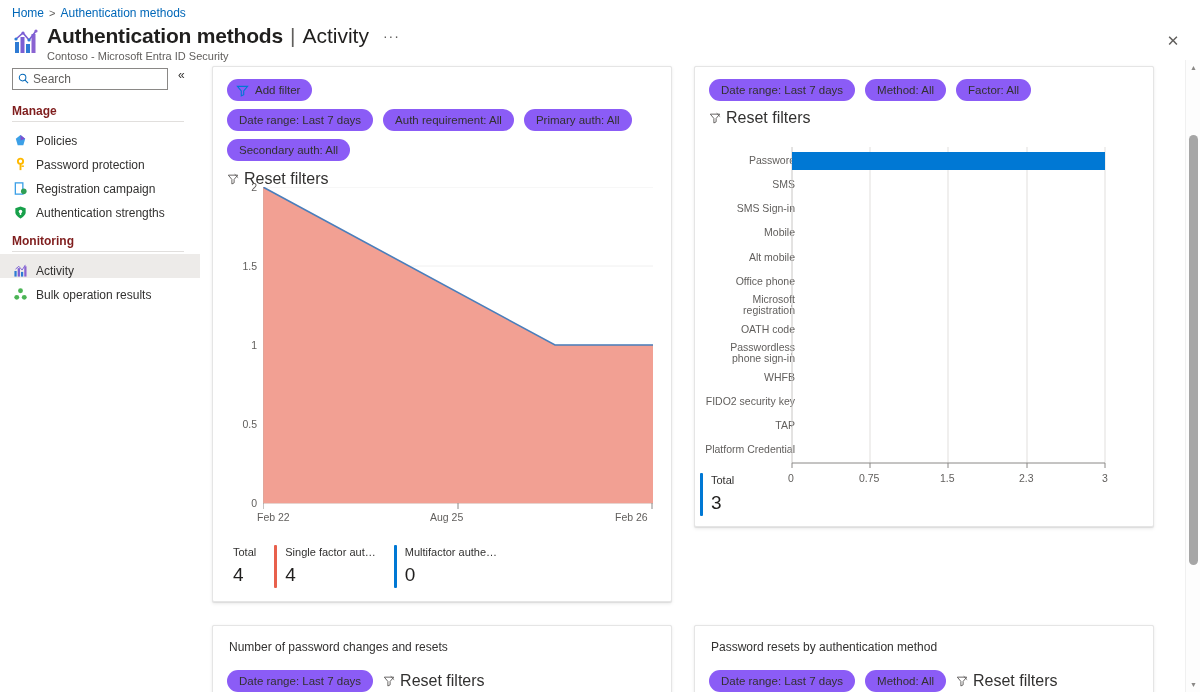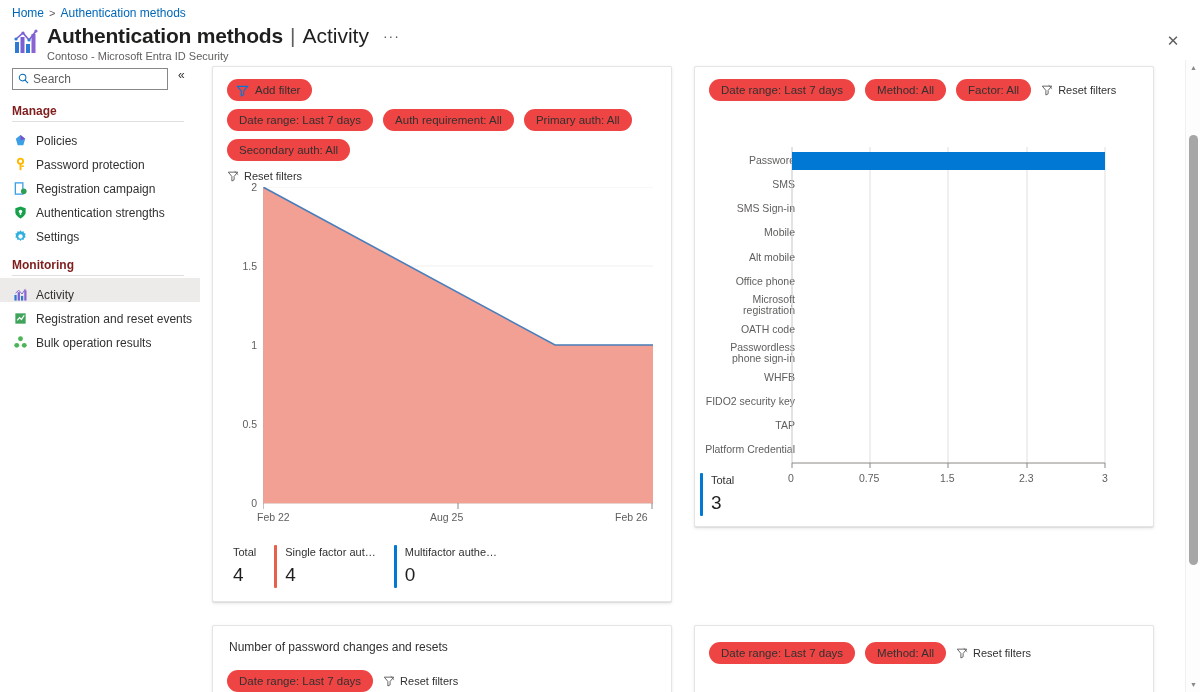--- a/index.html
+++ b/index.html
@@ -64,28 +64,28 @@
   #card-signins { left:212px; top:66px; width:460px; height:536px; }
   #card-methods  { left:694px; top:66px; width:460px; height:461px; }
   #card-pwchange { left:212px; top:625px; width:460px; height:120px; }
   #card-pwreset  { left:694px; top:625px; width:460px; height:120px; }
 
   .card-title { font-size:12px; color:#323130; padding:14px 0 0 16px; }
 
   
   .chiprow { display:flex; flex-wrap:wrap; align-items:center; padding:0 14px; gap:8px 10px; }
   .chip {
-    background:#ef4444; border-radius:11px; height:22px; padding:0 12px;
+    background:#8b5cf6; border-radius:11px; height:22px; padding:0 12px;
     display:inline-flex; align-items:center; font-size:11.5px; color:#323130;
     cursor:pointer; white-space:nowrap;
   }
   .chip.addfilter { padding-left:9px; }
   .chip .funnel { margin-right:6px; display:flex; }
   .resetlink {
-    display:inline-flex; align-items:center; font-size:11px; color:#323130;
+    display:inline-flex; align-items:center; font-size:16px; color:#323130;
     cursor:pointer; white-space:nowrap;
   }
   .resetlink .funnel { margin-right:5px; display:flex; }
 
   
   .areachart { position:absolute; left:14px; top:120px; width:430px; height:400px; }
   .ytick { position:absolute; font-size:10.5px; color:#605e5c; text-align:right; width:30px; }
   .xtick { position:absolute; font-size:10.5px; color:#605e5c; }
 
   
@@ -191,53 +191,35 @@
     <div class="nav-item">
       <span class="nav-ic">
         <svg width="15" height="15" viewBox="0 0 16 16">
             <path d="M8 1.5 L13.5 3.5 V8 C13.5 11.5 8 14.5 8 14.5 C8 14.5 2.5 11.5 2.5 8 V3.5 Z" fill="#17a04a"></path>
             <circle cx="8" cy="7" r="1.9" fill="#fff"></circle>
             <rect x="7.2" y="7" width="1.6" height="3.6" fill="#fff"></rect>
           </svg>
       </span>
       <span>Authentication strengths</span>
     </div>
-    <div class="nav-item">
-      <span class="nav-ic">
-        <svg width="15" height="15" viewBox="0 0 16 16">
-            <path d="M8 1.2 l1.3 1.6 2-0.5 0.4 2 1.9 0.8 -0.9 1.9 0.9 1.9 -1.9 0.8 -0.4 2 -2-0.5 -1.3 1.6 -1.3-1.6 -2 0.5 -0.4-2 -1.9-0.8 0.9-1.9 -0.9-1.9 1.9-0.8 0.4-2 2 0.5z" fill="#31b0e0"></path>
-            <circle cx="8" cy="8" r="2.3" fill="#fff"></circle>
-          </svg>
-      </span>
-      <span>Settings</span>
-    </div>
 
     <div class="nav-group-label">Monitoring</div>
     <div class="nav-rule"></div>
 
     <div class="nav-item active">
       <span class="nav-ic">
         <svg width="15" height="15" viewBox="0 0 16 16">
           <rect x="1.5" y="8.5" width="2.4" height="6" fill="#2e7bd4"></rect>
           <rect x="5" y="5.5" width="2.4" height="9" fill="#7b5fd4"></rect>
           <rect x="8.5" y="9.5" width="2.4" height="5" fill="#2e7bd4"></rect>
           <rect x="12" y="3.5" width="2.4" height="11" fill="#8a63d2"></rect>
           <polyline points="2.7,6.5 6.2,3.5 9.7,7.5 13.2,2" fill="none" stroke="#7b5fd4" stroke-width="1"></polyline>
         </svg>
       </span>
       <span>Activity</span>
-    </div>
-    <div class="nav-item">
-      <span class="nav-ic">
-        <svg width="15" height="15" viewBox="0 0 16 16">
-            <rect x="2.5" y="2.5" width="11" height="11" fill="#3fa35a"></rect>
-            <polyline points="4.5,10 7,7 9,9 12,4.5" fill="none" stroke="#fff" stroke-width="1.3"></polyline>
-          </svg>
-      </span>
-      <span>Registration and reset events</span>
     </div>
     <div class="nav-item">
       <span class="nav-ic">
         <svg width="15" height="15" viewBox="0 0 16 16">
             <circle cx="8" cy="4" r="2.6" fill="#4bb455"></circle>
             <circle cx="4" cy="11" r="2.6" fill="#4bb455"></circle>
             <circle cx="12" cy="11" r="2.6" fill="#4bb455"></circle>
           </svg>
       </span>
       <span>Bulk operation results</span>
@@ -435,20 +417,21 @@
               <path d="M1.5 2.5 h11 l-4.2 5 v4 l-2.6 1.3 v-5.3 z" fill="none" stroke="#605e5c" stroke-width="1.1"></path>
               <line x1="9" y1="1.5" x2="13" y2="5.5" stroke="#605e5c" stroke-width="1.1"></line>
             </svg>
         </span>
         <span>Reset filters</span>
       </div>
     </div>
   </div>
 
   <div class="card" id="card-pwreset">
+    <div class="card-title">Password resets by authentication method</div>
     <div class="chiprow" style="padding-top:16px;">
       <div class="chip">
           <span>Date range: Last 7 days</span>
         </div>
       <div class="chip">
           <span>Method: All</span>
         </div>
       <div class="resetlink">
         <span class="funnel">
           <svg width="12" height="12" viewBox="0 0 14 14">

